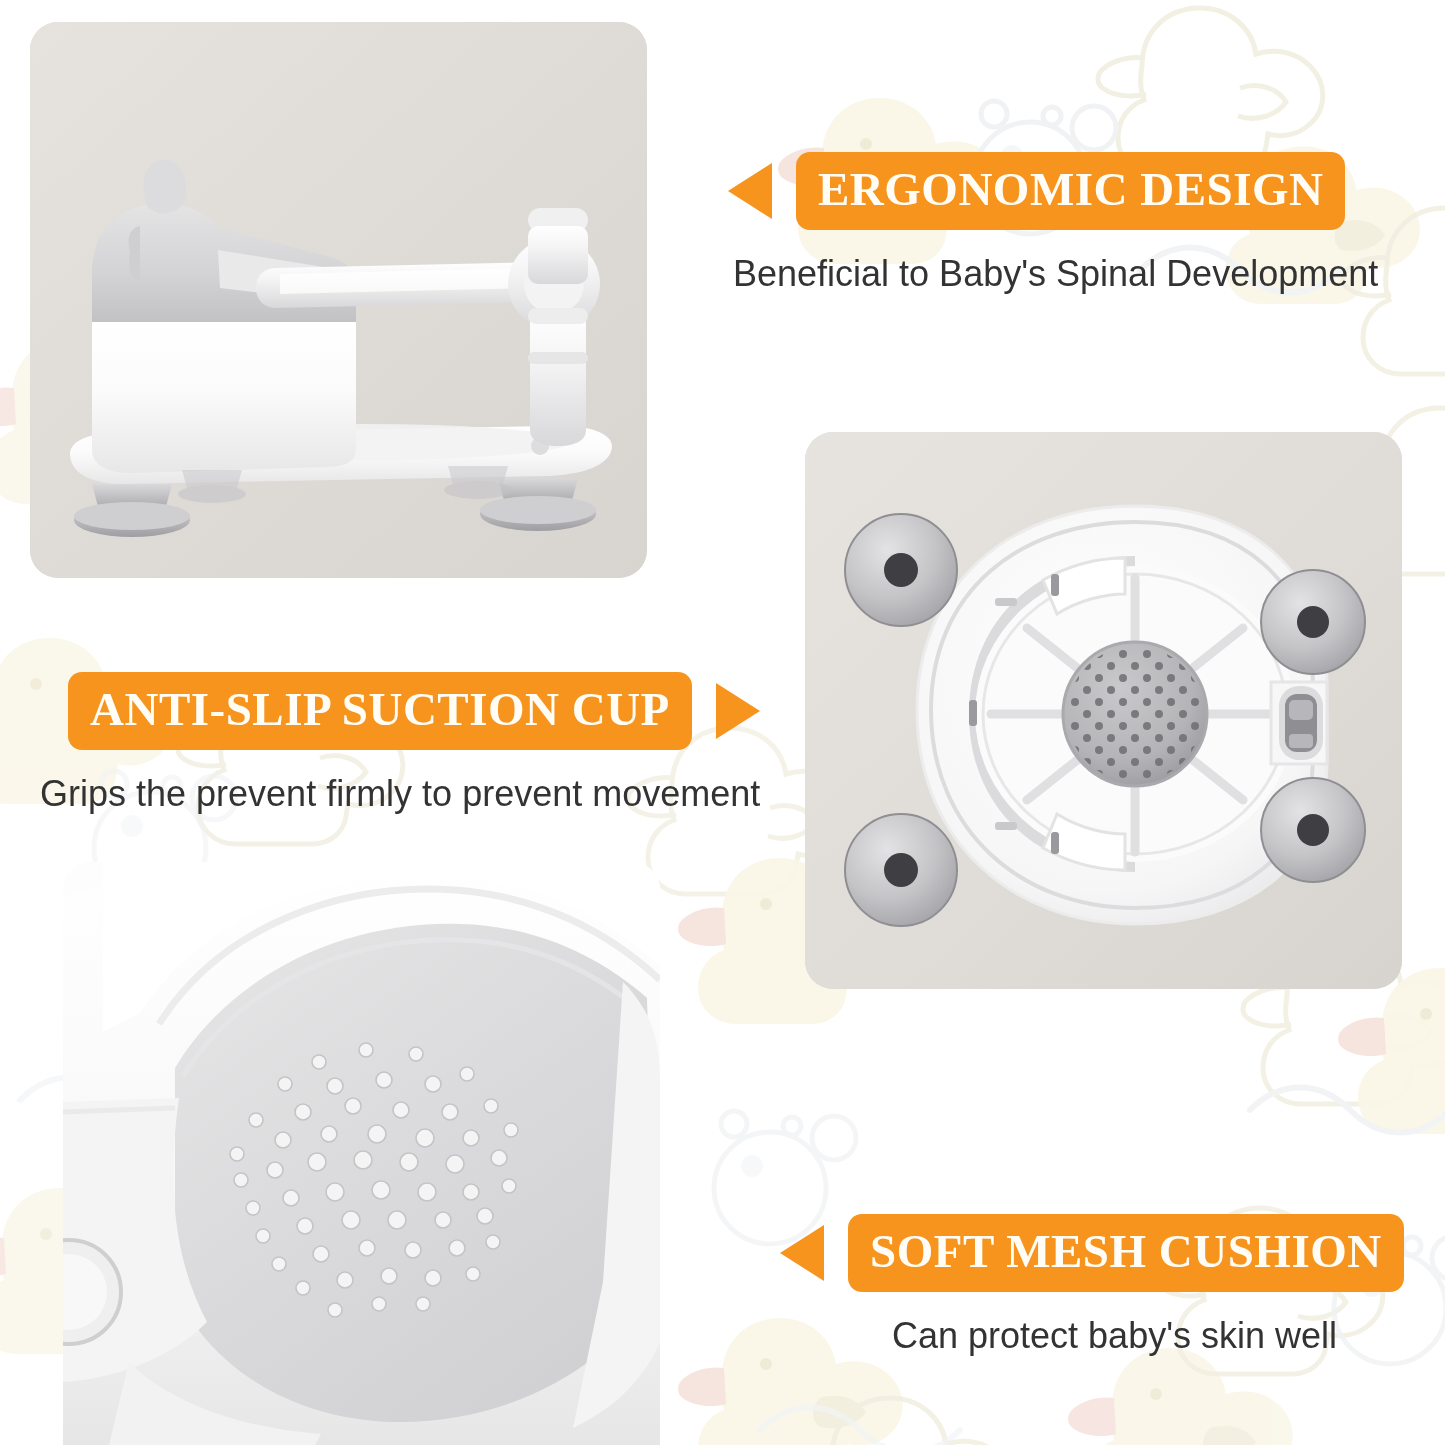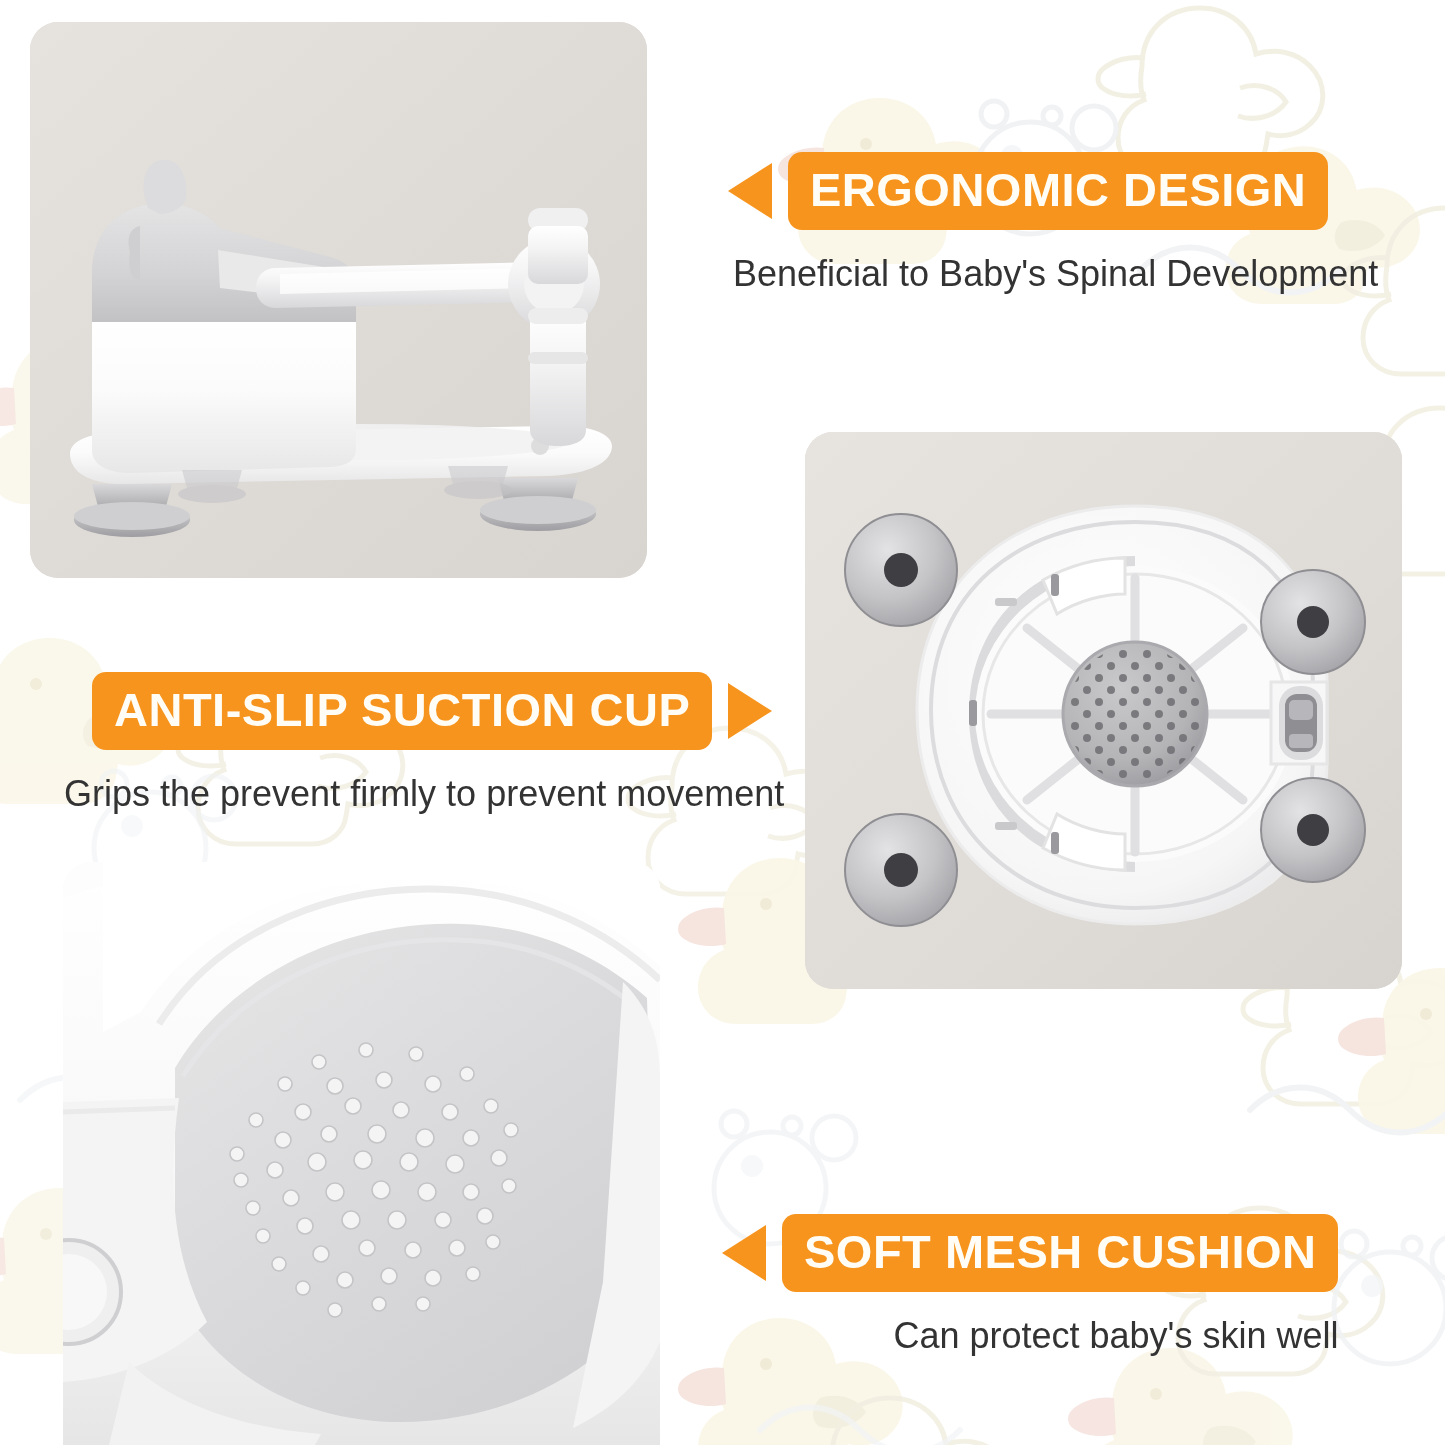--- a/index.html
+++ b/index.html
@@ -31,24 +31,24 @@
   #panel-side-view   { left:30px;  top:22px;   width:617px;  height:556px; }
   #panel-bottom-view { left:805px; top:432px;  width:597px;  height:557px; }
   #panel-mesh-view   { left:63px;  top:862px;  width:597px;  height:583px;
                        background:#ffffff; border-radius:28px 28px 0 0; }
 
   .photo-panel svg { display:block; width:100%; height:100%; }
 
   
   .feature-block { position:absolute; }
   #feature-ergonomic  { left:728px; top:152px; }
-  #feature-suction    { left:92px;  top:672px; }
-  #feature-mesh       { left:722px; top:1214px;text-align:right; }
-
-  .badge-row { display:flex; align-items:center; gap:16px; }
+  #feature-suction    { left:68px;  top:672px; }
+  #feature-mesh       { left:780px; top:1214px; }
+
+  .badge-row { display:flex; align-items:center; gap:24px;font-family:Liberation Serif, serif; }
 
   .badge {
     background:#F7941D;
     border-radius:14px;
     color:#FFFDF5;
     font-size:47px;
     font-weight:bold;
     letter-spacing:0.5px;
     line-height:1;
     padding:14px 22px 17px 22px;

